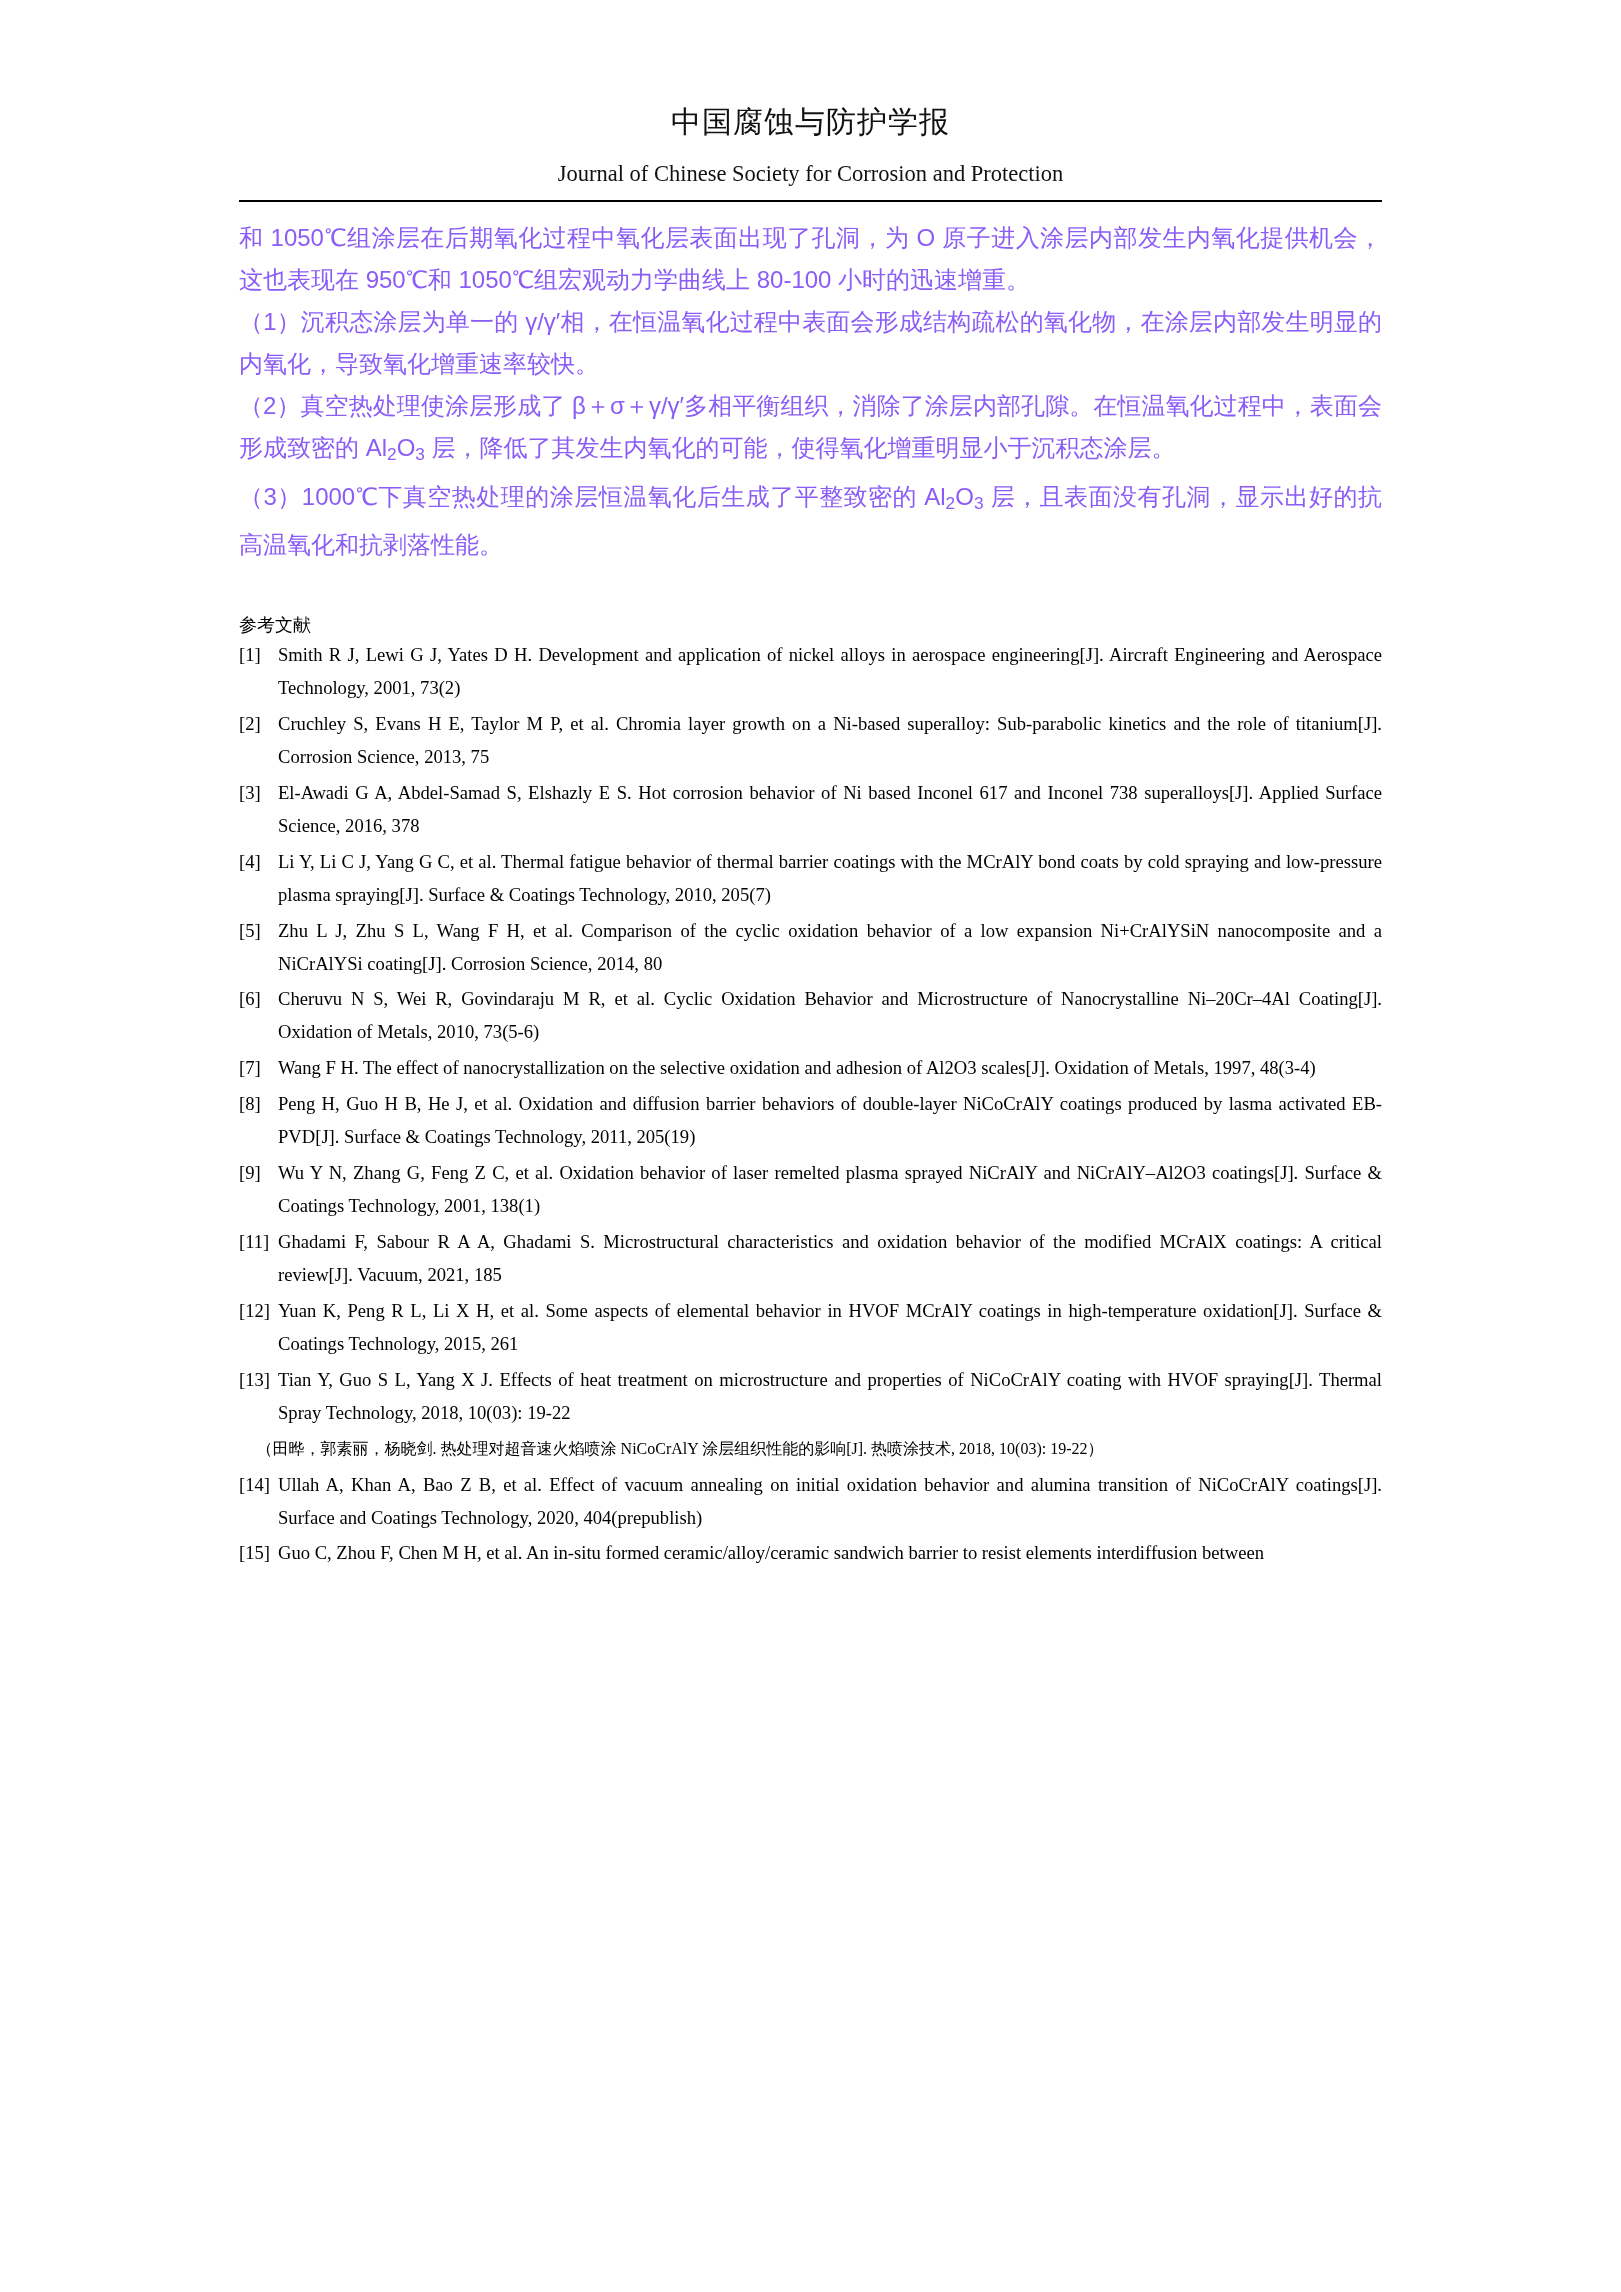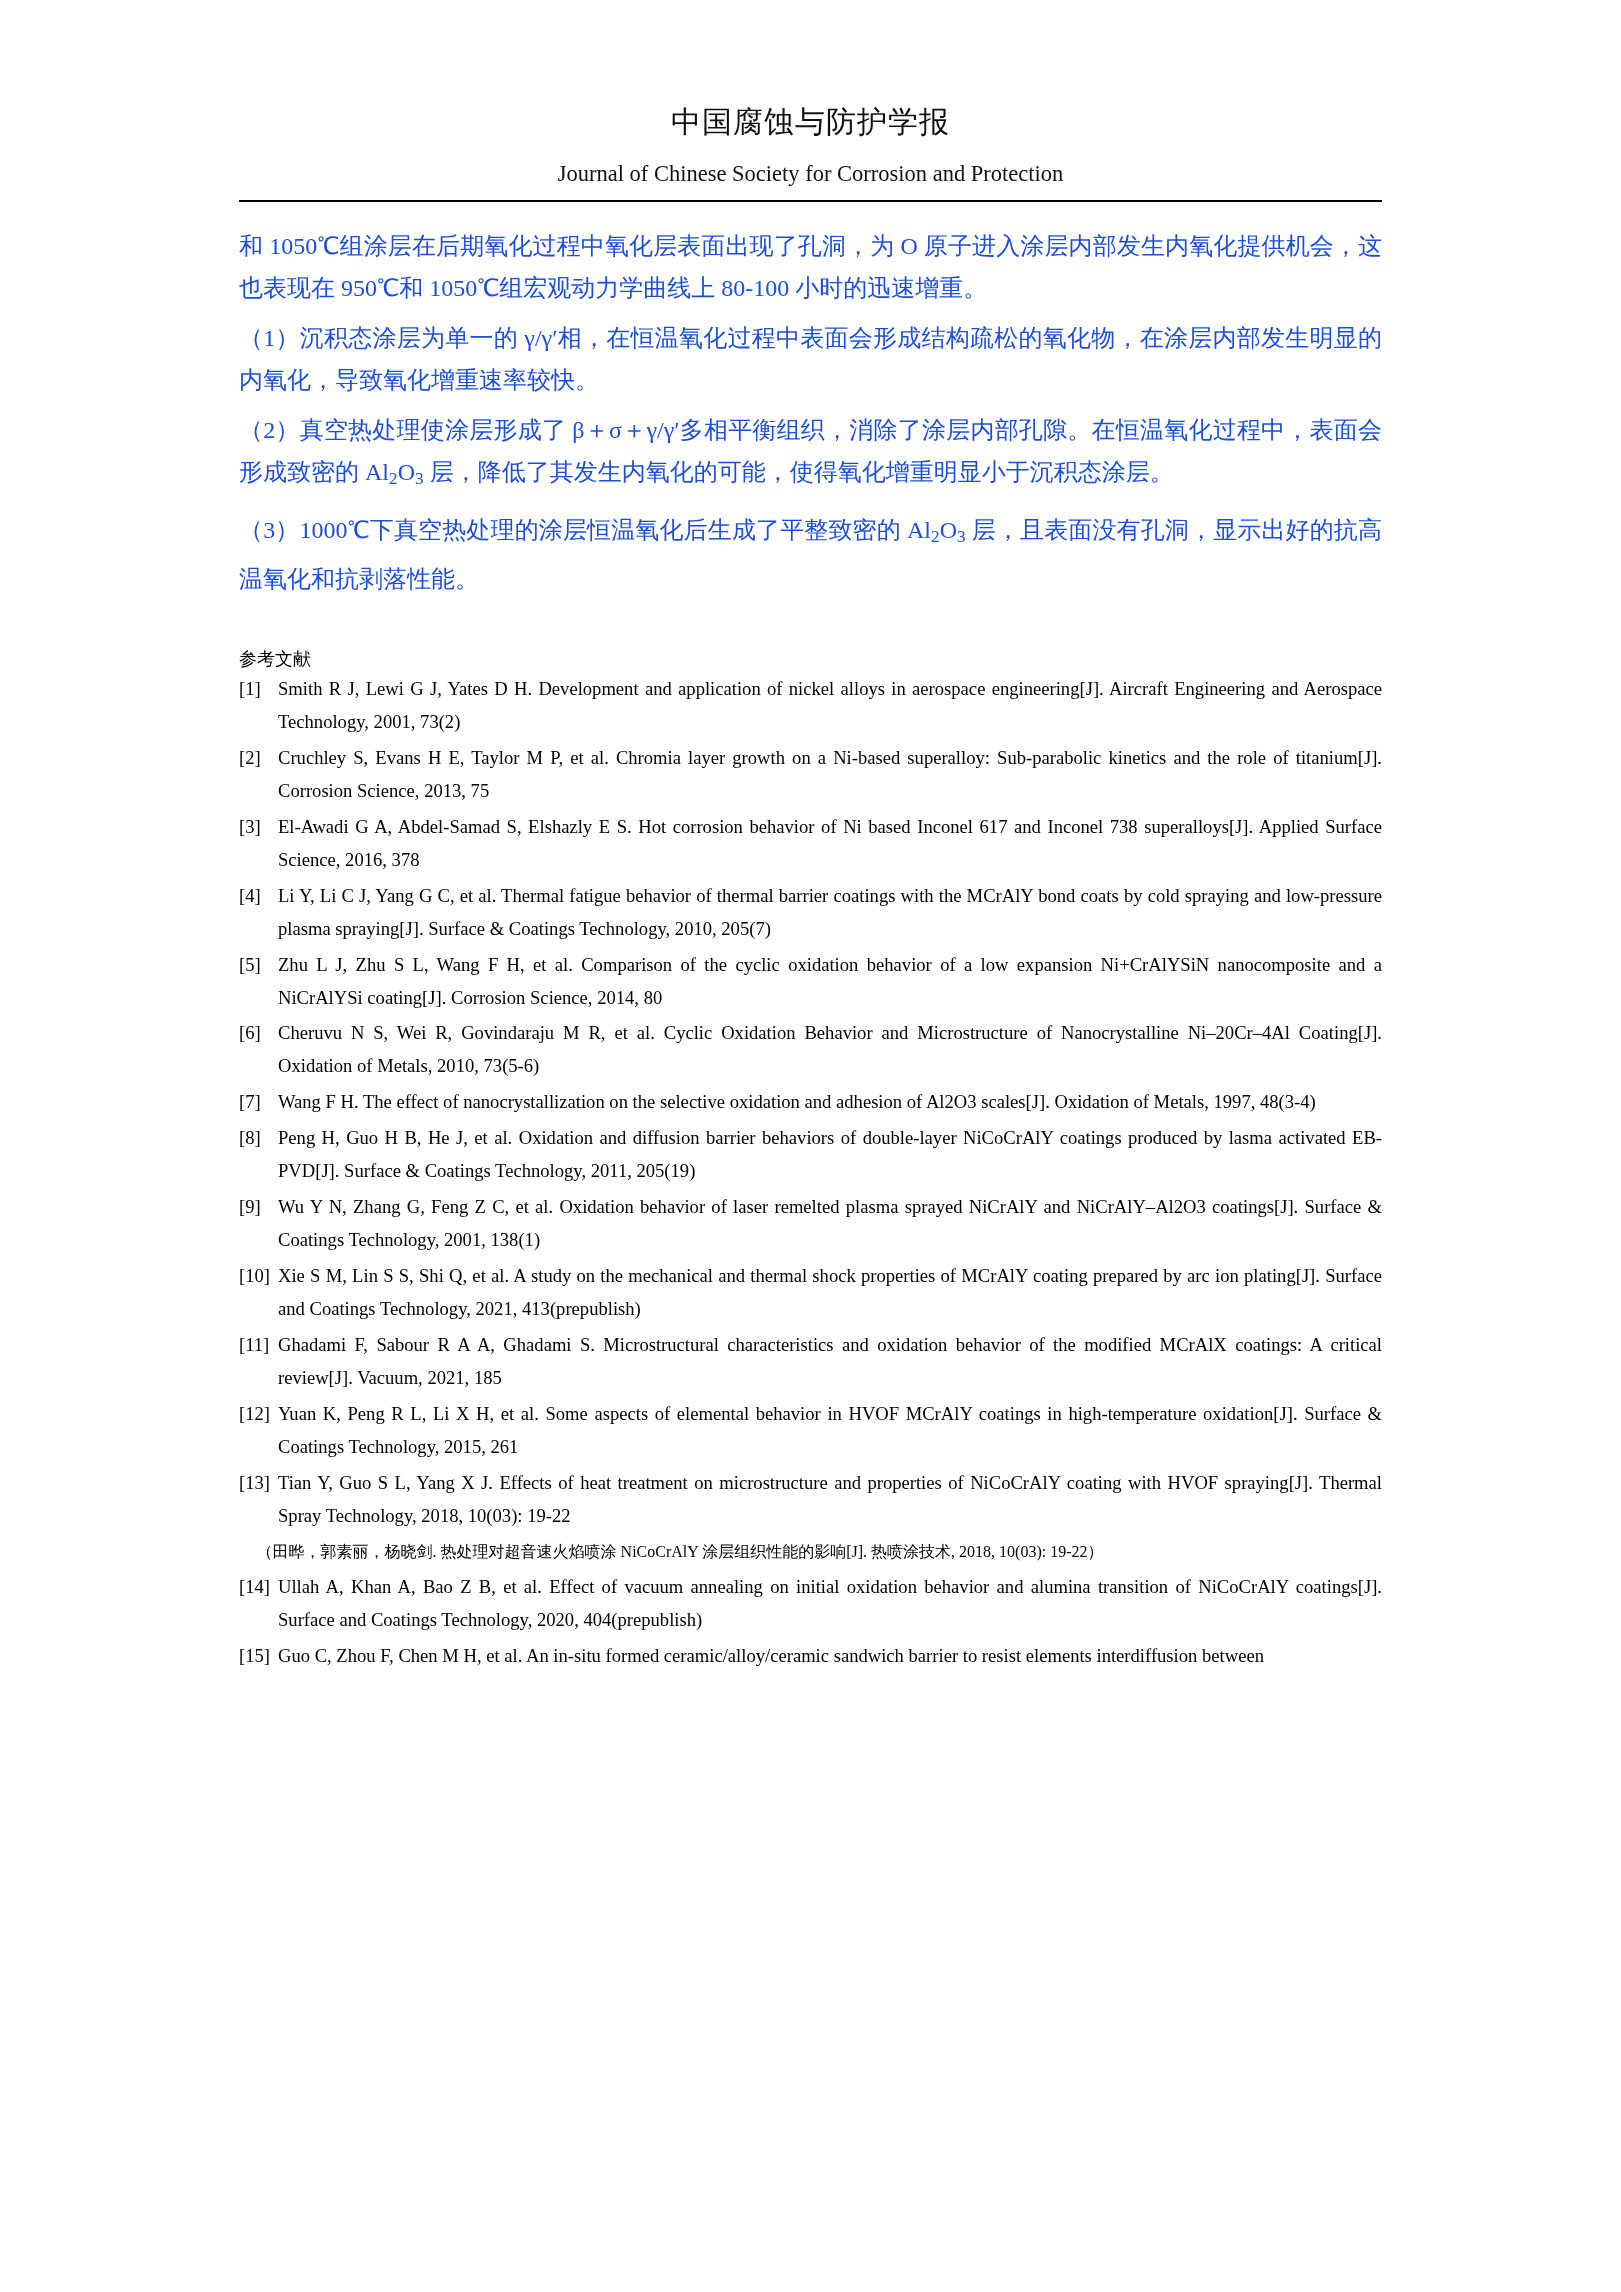--- a/index.html
+++ b/index.html
@@ -40,26 +40,25 @@
   }
   .rule {
     border-top: 2px solid #000;
     margin: 12.7px 223px 0 223px;
   }
   .content {
     margin: 0 223px;
     padding-top: 15.7px;
   }
   .body-cn {
-    font-family: Liberation Serif, serif;
+    font-family: Liberation Sans, sans-serif;
     font-size: 24px;
     line-height: 42px;
     text-align: justify;
-    color: #1d4ed8;
-    margin-top: 8px;
+    color: #8b5cf6;
   }
   .sec-head {
     font-family: "DejaVu Sans", sans-serif;
     font-size: 24.5px;
     line-height: 45px;
     margin-top: 3.9px;
   }
   .sec-head .num { margin-right: 17.6px; }
   .sub { font-size: 0.72em; vertical-align: -0.25em; }
   .ref-head {
@@ -163,24 +162,20 @@
       <div class="ref-item">
         <span class="ref-num">[8]</span>
         <span class="ref-text">Peng H, Guo H B, He J, et al. Oxidation and diffusion barrier behaviors of double-layer NiCoCrAlY coatings produced by lasma activated EB-PVD[J]. Surface &amp; Coatings Technology, 2011, 205(19)</span>
       </div>
 
       <div class="ref-item">
         <span class="ref-num">[9]</span>
         <span class="ref-text">Wu Y N, Zhang G, Feng Z C, et al. Oxidation behavior of laser remelted plasma sprayed NiCrAlY and NiCrAlY–Al2O3 coatings[J]. Surface &amp; Coatings Technology, 2001, 138(1)</span>
       </div>
 
-      <div class="ref-item">
-        <span class="ref-num">[10]</span>
-        <span class="ref-text">Xie S M, Lin S S, Shi Q, et al. A study on the mechanical and thermal shock properties of MCrAlY coating prepared by arc ion plating[J]. Surface and Coatings Technology, 2021, 413(prepublish)</span>
-      </div>
 
       <div class="ref-item">
         <span class="ref-num">[11]</span>
         <span class="ref-text">Ghadami F, Sabour R A A, Ghadami S. Microstructural characteristics and oxidation behavior of the modified MCrAlX coatings: A critical review[J]. Vacuum, 2021, 185</span>
       </div>
 
       <div class="ref-item">
         <span class="ref-num">[12]</span>
         <span class="ref-text">Yuan K, Peng R L, Li X H, et al. Some aspects of elemental behavior in HVOF MCrAlY coatings in high-temperature oxidation[J]. Surface &amp; Coatings Technology, 2015, 261</span>
       </div>

